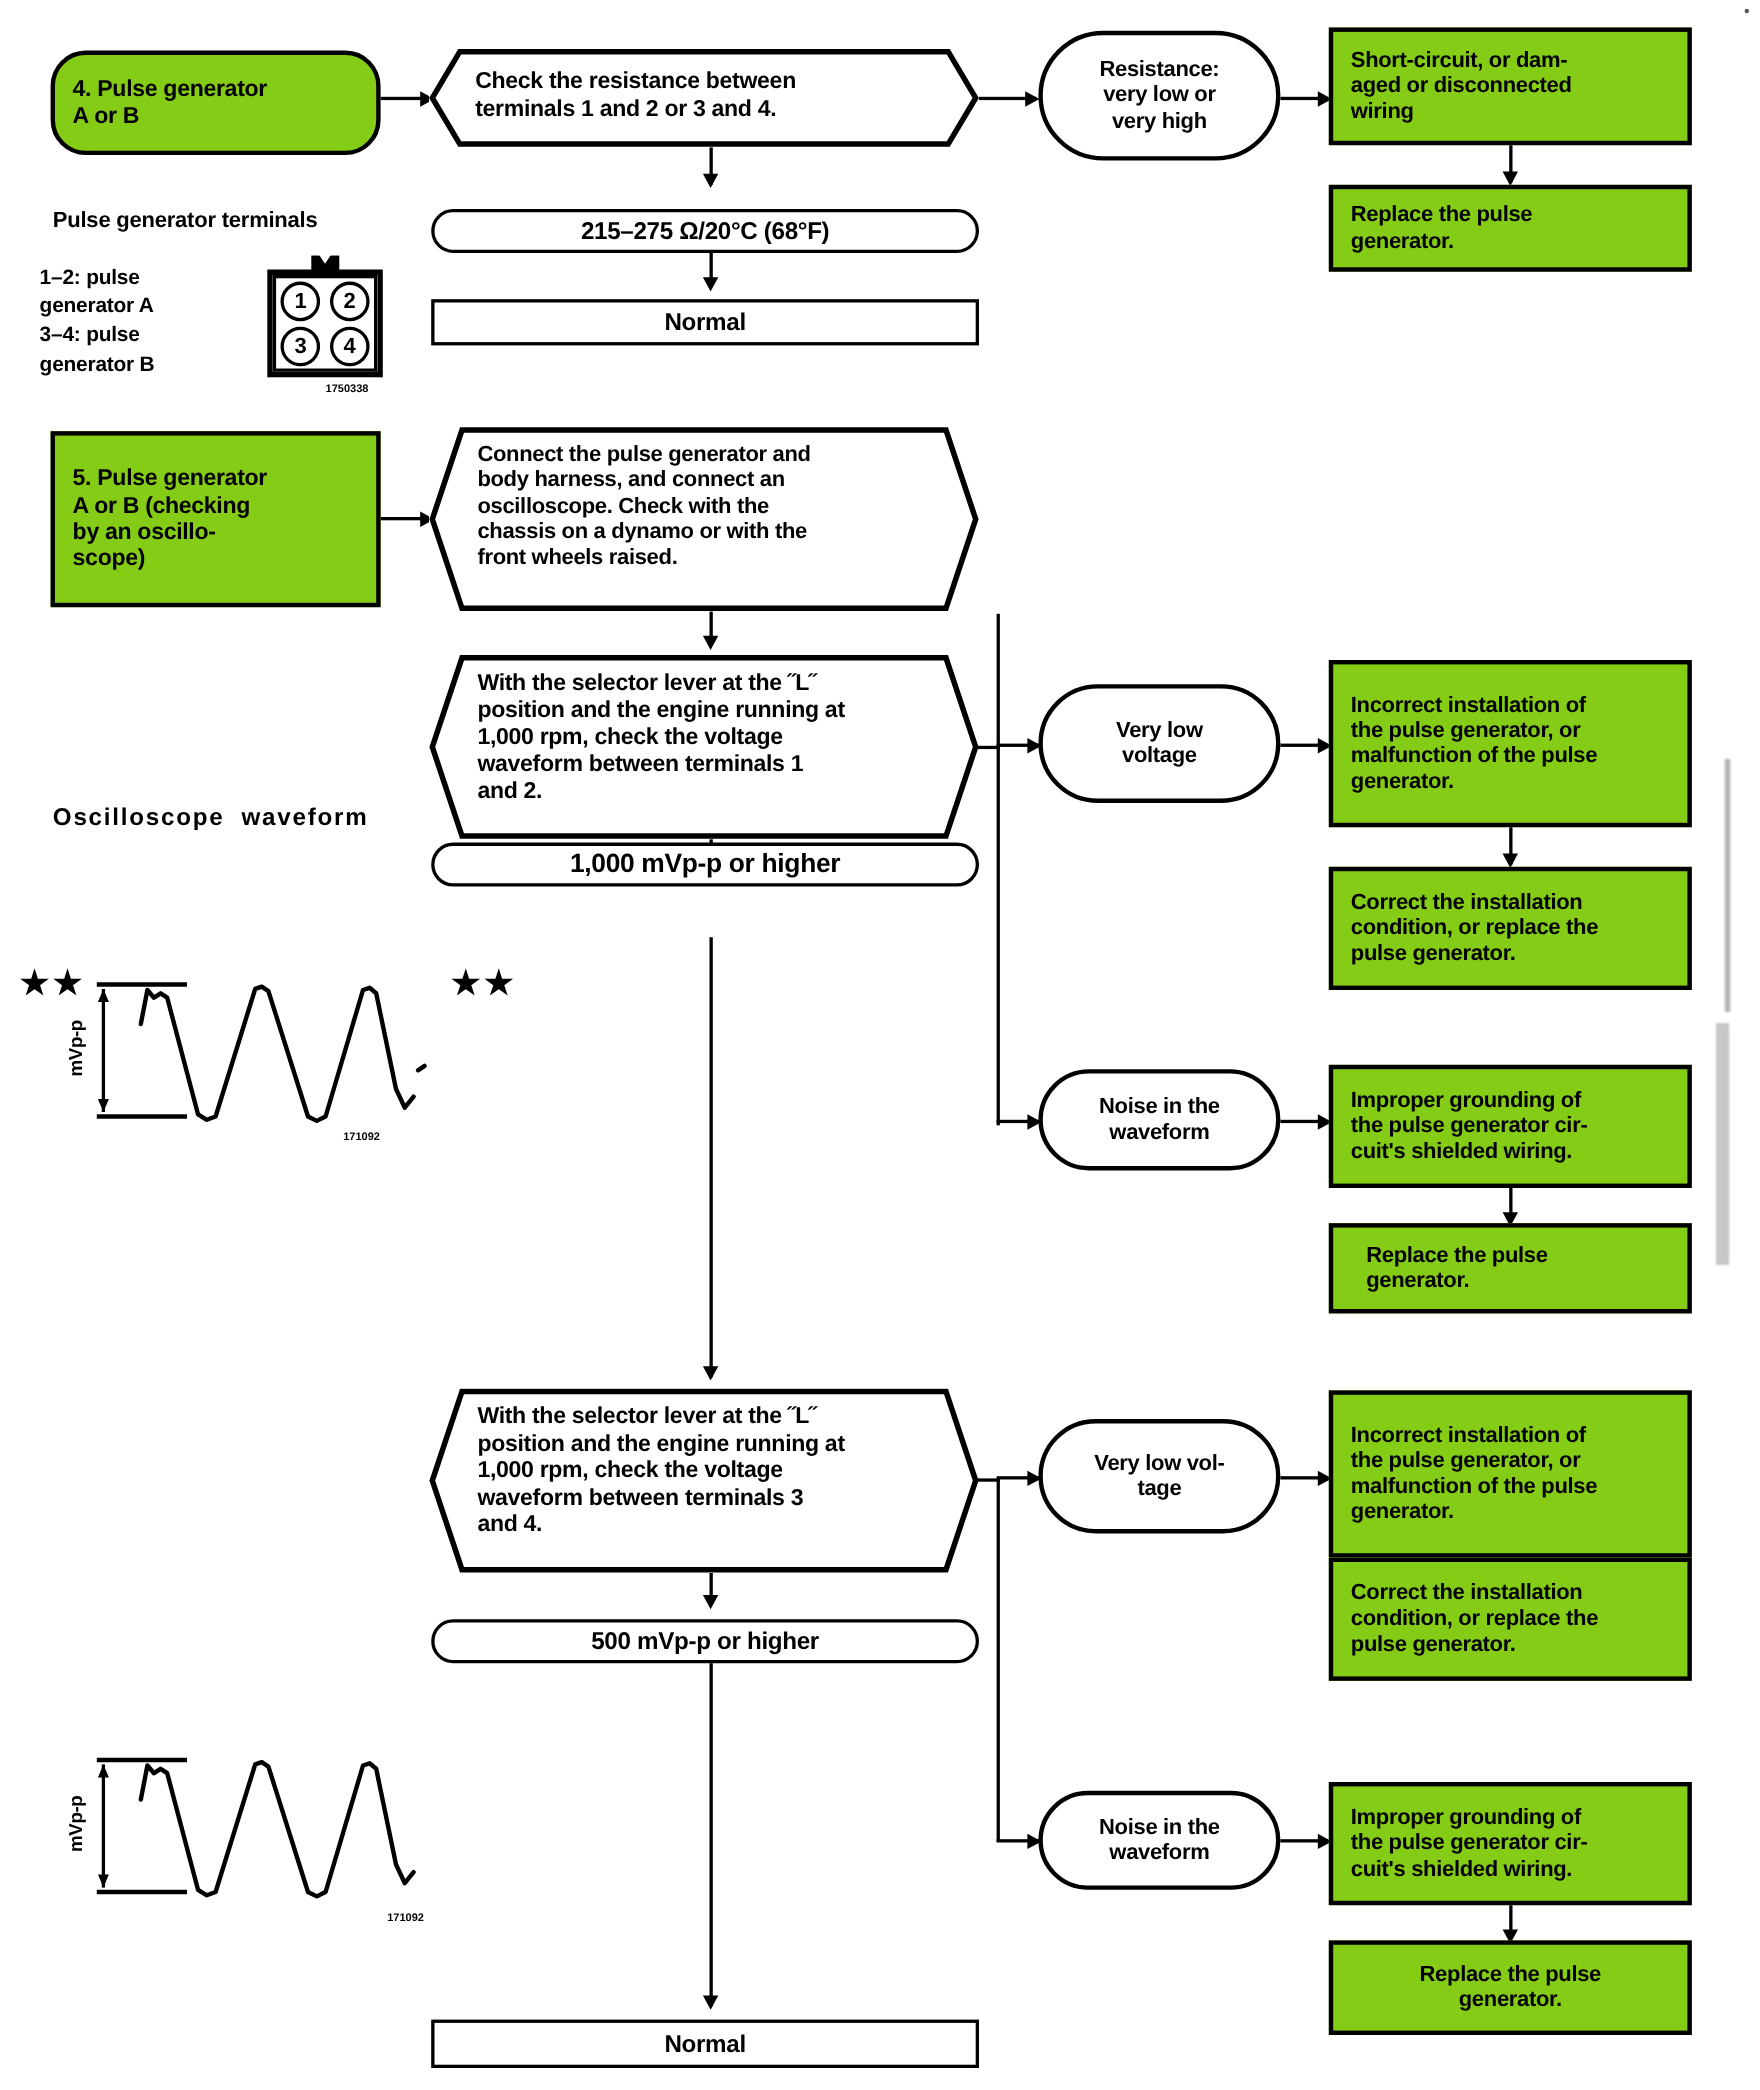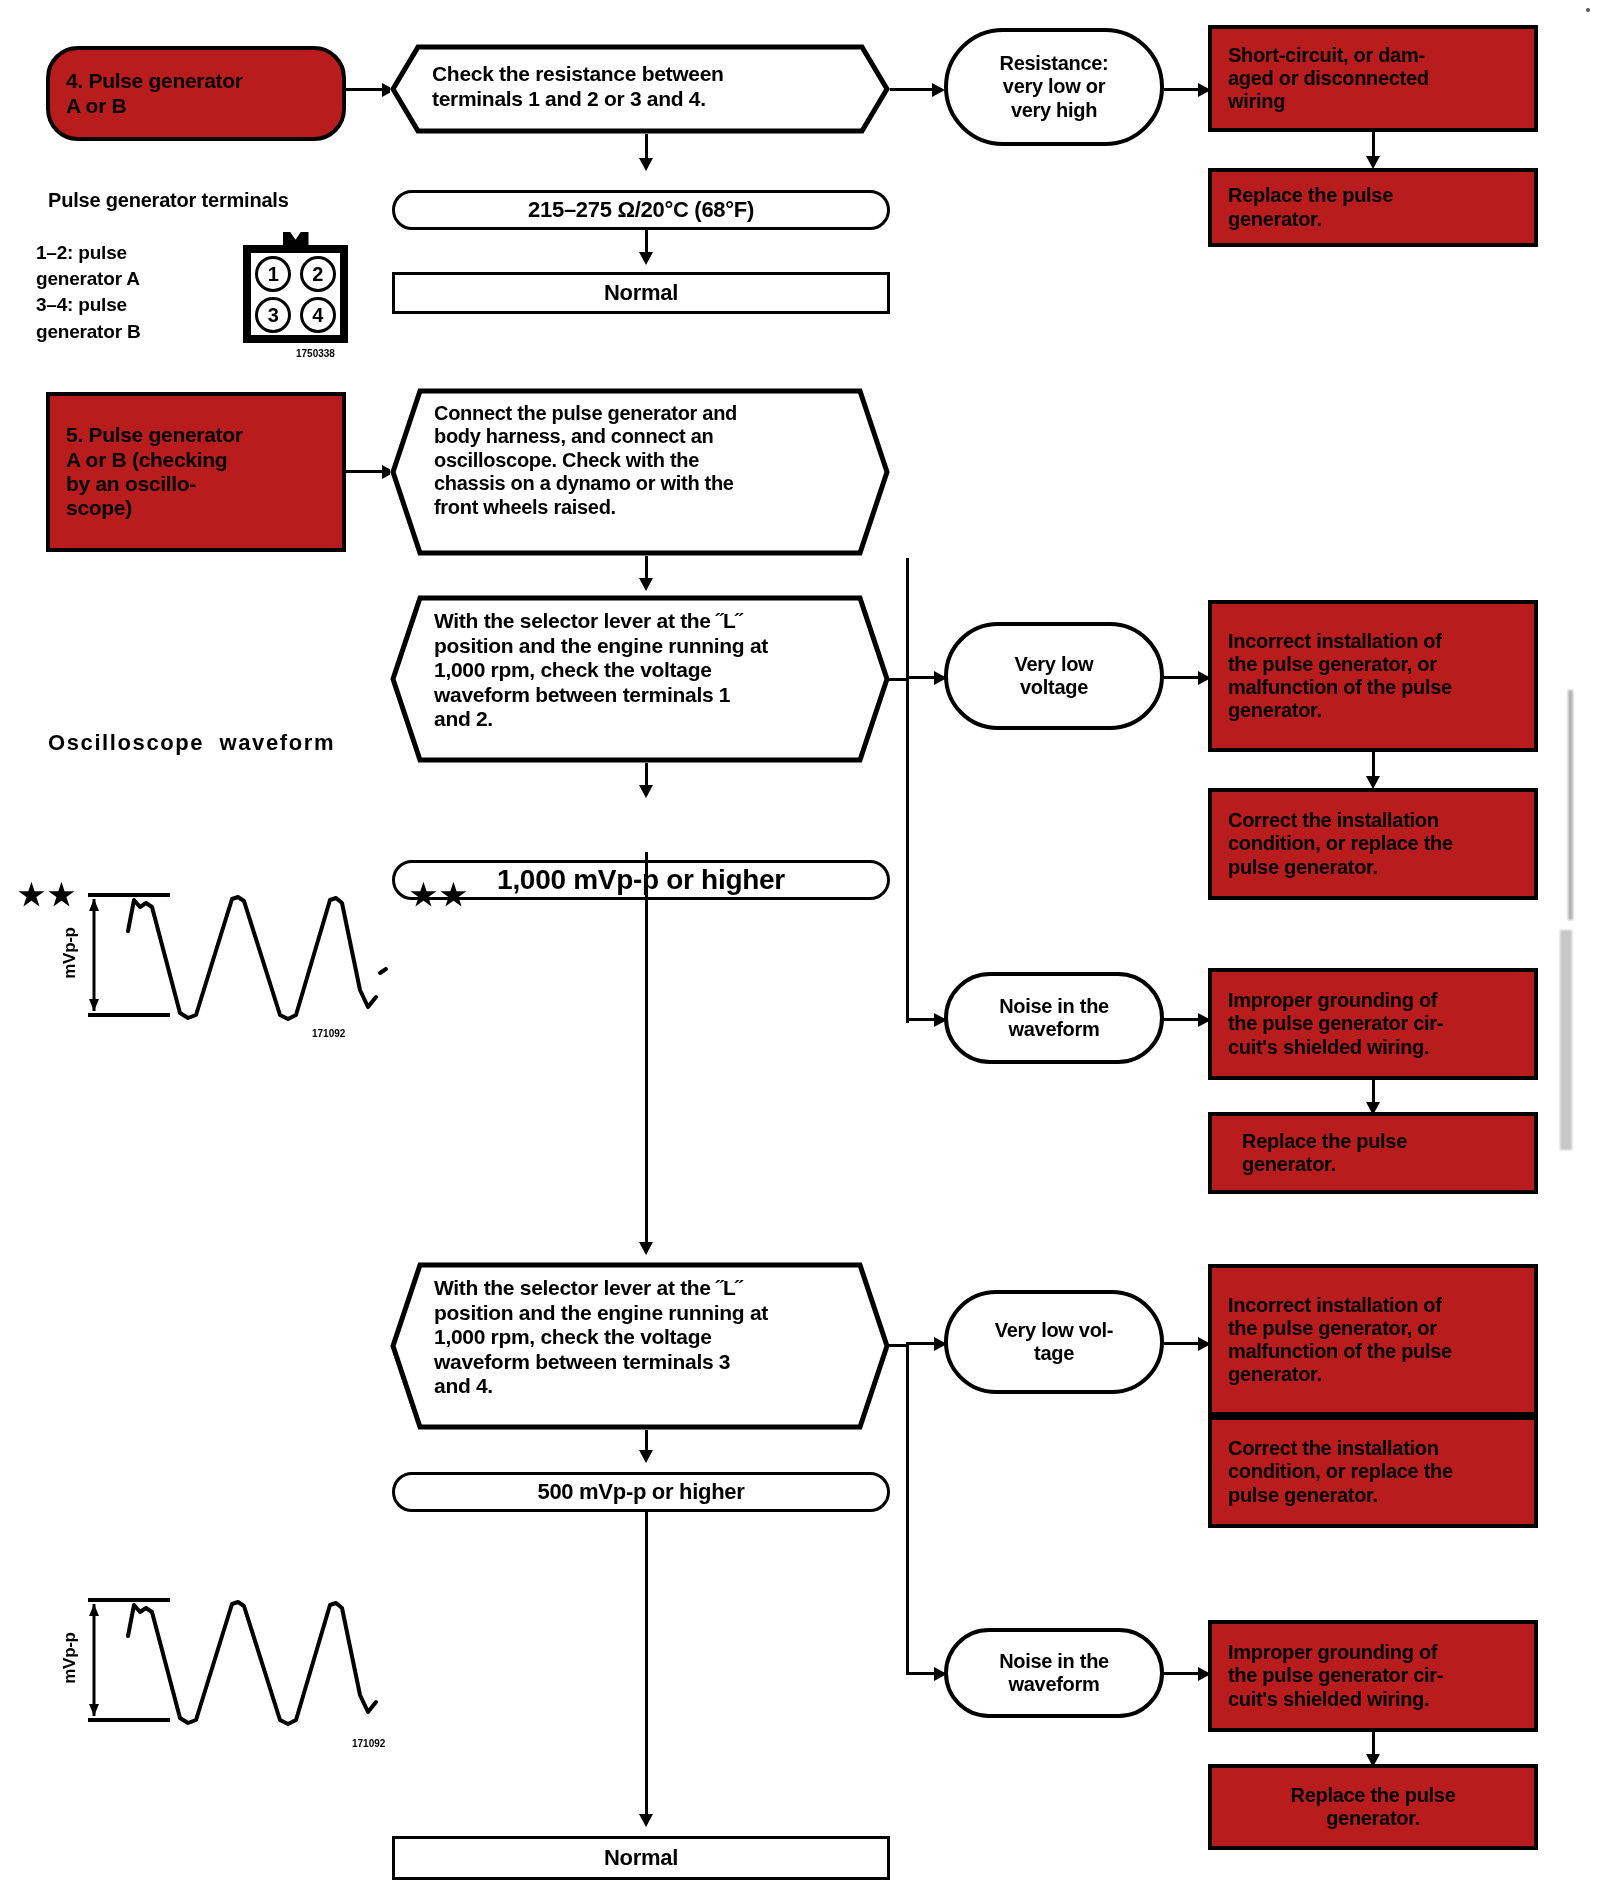--- a/index.html
+++ b/index.html
@@ -27,21 +27,21 @@
     box-sizing: border-box;
     display: flex;
     align-items: center;
     font-weight: bold;
     letter-spacing: -0.3px;
     line-height: 1.16;
     white-space: pre-line;
   }
   .rect {
     border: 4px solid #000;
-    background: #b91c1c;
+    background: #84cc16;
   }
   .rect-thin {
     border: 3px solid #000;
     background: #fff;
   }
   .center { justify-content: center; text-align: center; }
   .left   { justify-content: flex-start; text-align: left; }
 
   .pad-l { padding-left: 16px; padding-right: 10px; }
   .pad-lx { padding-left: 30px; padding-right: 10px; }
@@ -383,21 +383,21 @@
   <div class="arrow-d" style="left:1366px;top:1102px;"></div>
 
   <div class="node rect left pad-lx" style="left:1208px;top:1112px;width:330px;height:82px;font-size:20px;">
     <span>Replace the pulse
 generator.</span>
   </div>
 
   <div class="vline" style="left:645px;top:763px;height:32px;"></div>
   <div class="arrow-d" style="left:639px;top:785px;"></div>
 
-  <div class="node pill-thin center" style="left:392px;top:860px;width:498px;height:40px;font-size:28px;">
+  <div class="node pill-thin center" style="left:392px;top:766px;width:498px;height:40px;font-size:24px;">
     <span>1,000 mVp-p or higher</span>
   </div>
 
   <div class="vline" style="left:645px;top:852px;height:400px;"></div>
   <div class="arrow-d" style="left:639px;top:1242px;"></div>
 
   <div class="stars" style="left:18px;top:880px;">★★</div>
   <div class="stars" style="left:410px;top:880px;">★★</div>
 
   <div class="wave" style="left:60px;top:885px;width:330px;height:150px;">

